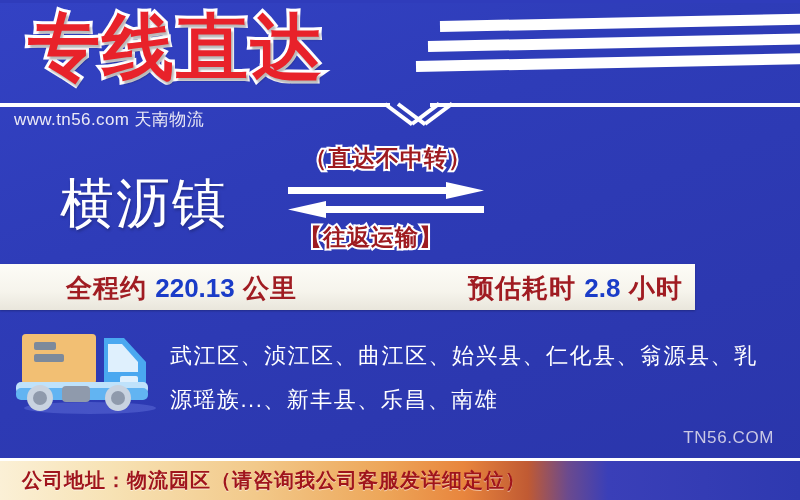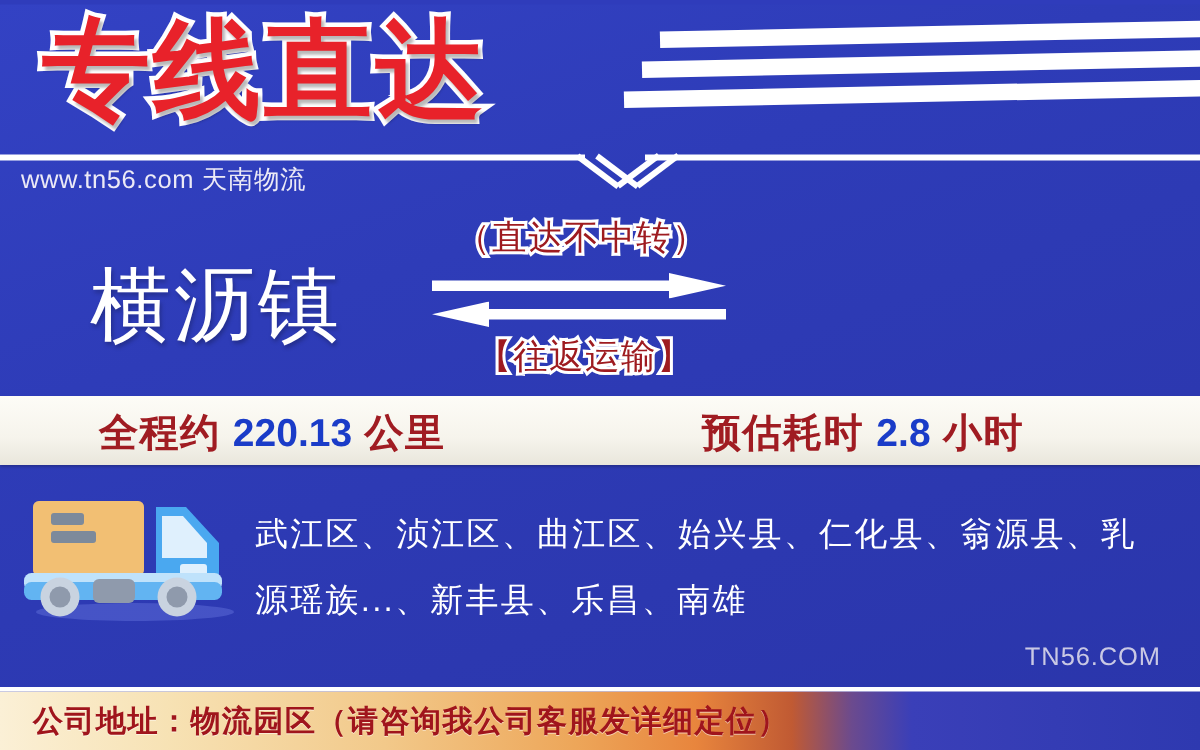--- a/index.html
+++ b/index.html
@@ -57,40 +57,40 @@
   .city{
     position:absolute;font-size:54px;font-weight:normal;color:#ffffff;
     letter-spacing:2px;white-space:nowrap;
     text-shadow:1px 2px 3px rgba(0,0,0,.25);
   }
   .city-from{left:60px;top:168px;}
   .city-to{left:556px;top:168px;}
 
   
   .tag{
-    position:absolute;white-space:nowrap;font-size:23px;font-weight:normal;
+    position:absolute;white-space:nowrap;font-size:23px;font-weight:bold;
     color:#9e1b20;
     -webkit-text-stroke:4px #ffffff;
     paint-order:stroke fill;
     letter-spacing:1px;
   }
   .tag-top{left:304px;top:143px;}
-  .tag-bottom{left:318px;top:222px;text-align:center;}
+  .tag-bottom{left:299px;top:222px;text-align:center;}
 
   .arrows{position:absolute;left:288px;top:182px;width:196px;height:36px;}
   .arrow-r{
     position:absolute;left:0;top:0;width:196px;height:17px;
   }
   .arrow-l{
     position:absolute;left:0;top:19px;width:196px;height:17px;
   }
 
   
   .infobar{
-    position:absolute;left:0;top:264px;width:800px;height:46px;
+    position:absolute;left:0;top:264px;width:695px;height:46px;
     background:linear-gradient(180deg,#fdfcf7 0%,#f6f4ec 60%,#e9e6dc 100%);
     box-shadow:0 1px 2px rgba(0,0,0,.25);
   }
   .infobar .seg{
     position:absolute;top:7px;font-size:26px;font-weight:bold;
     color:#a01c22;white-space:nowrap;letter-spacing:1px;
   }
   .infobar .seg .num{color:#1a3cc8;font-weight:bold;letter-spacing:0;}
   .seg-dist{left:66px;}
   .seg-time{left:468px;}

